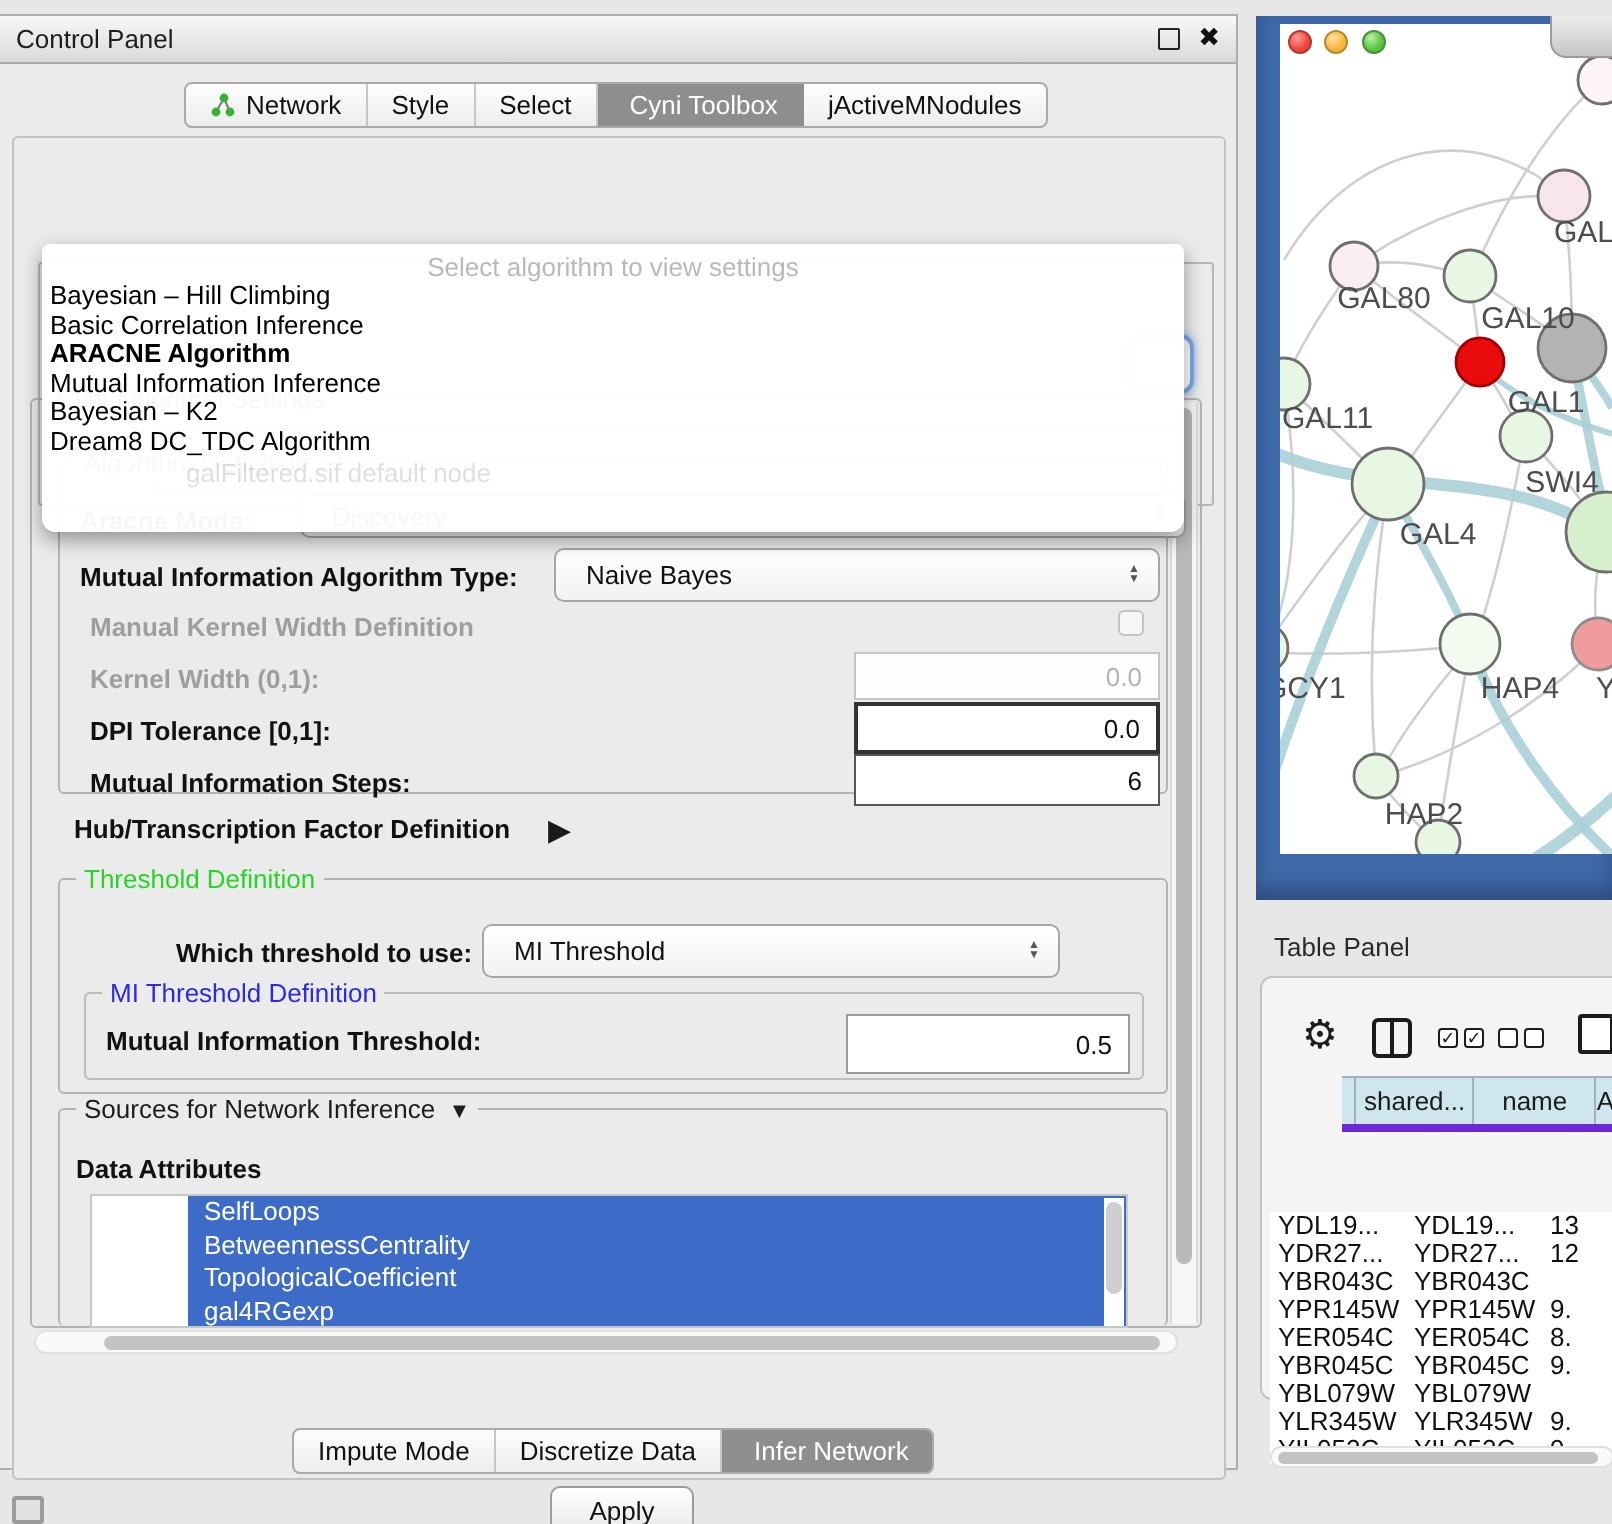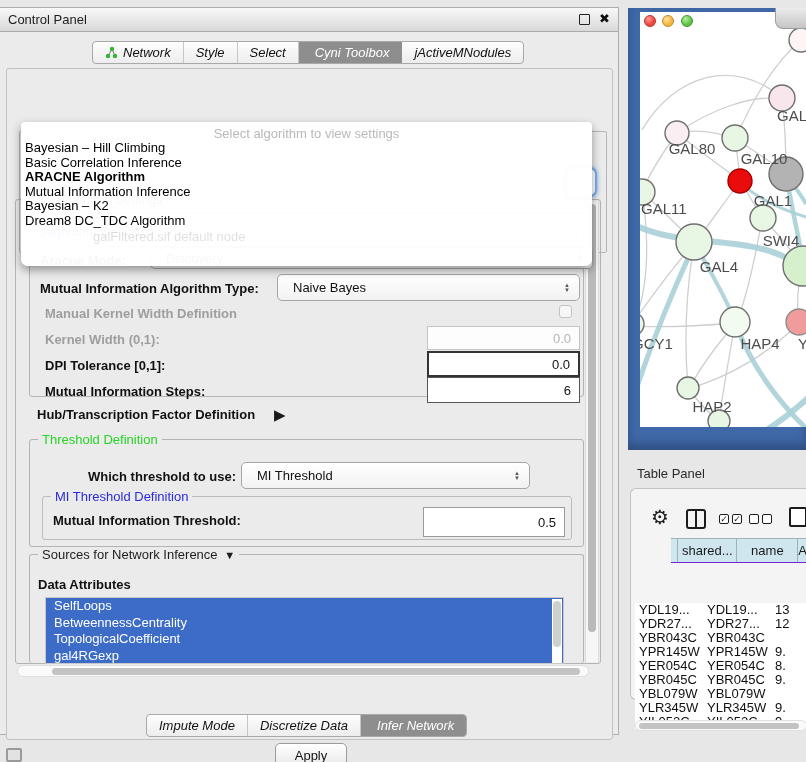--- a/index.html
+++ b/index.html
@@ -11,21 +11,21 @@
   .cp-window{left:0;top:7px;width:619px;height:728px;background:#ebebeb;
              border:1px solid #adadad;border-left:none;box-sizing:border-box;}
   .cp-titlebar{left:0;top:0;width:100%;height:23px;
                background:linear-gradient(#f8f8f8,#d9d9d9);
                border-bottom:1px solid #aaa;display:flex;align-items:center;}
   .cp-title{font-size:13px;color:#1d1d1d;padding-left:8px;}
   .win-restore{right:28px;top:6px;width:9px;height:9px;border:1.5px solid #222;border-radius:1px;}
   .win-close{right:8px;top:3px;font-size:13px;font-weight:bold;color:#111;}
   
   .seg{display:flex;background:linear-gradient(#fdfdfd,#ededed);
-       border:1px solid #a9a9a9;border-radius:4px;overflow:hidden;height:23px;box-sizing:border-box;font-style:italic;}
+       border:1px solid #a9a9a9;border-radius:4px;overflow:hidden;height:23px;box-sizing:border-box;}
   .seg .tab{font-size:13px;color:#111;display:flex;align-items:center;justify-content:center;
             padding:0 12px;border-right:1px solid #c6c6c6;white-space:nowrap;}
   .seg .tab:last-child{border-right:none;}
   .seg .tab.sel{background:#8e8e8e;color:#fff;border-right-color:#8e8e8e;padding-left:16px;}
   .top-tabs{left:92px;top:33px;}
   .neticon{width:13px;height:13px;margin-right:5px;}
   
   .content{left:6px;top:60px;width:607px;height:672px;background:#ebebeb;
            border:1px solid #c2c2c2;border-radius:3px;box-sizing:border-box;}
   
@@ -61,21 +61,21 @@
   .field.med{border:1.5px solid #555;}
   .checkbox{width:13px;height:13px;border:1px solid #c3c3c3;border-radius:3px;background:#f6f6f6;box-sizing:border-box;}
   .arrow{font-size:12px;color:#1a1a1a;}
   
   .vtrack{background:#f6f6f6;border-left:1px solid #dcdcdc;border-right:1px solid #dcdcdc;}
   .vthumb{background:#b9b9b9;border-radius:5px;}
   .htrack{background:#fafafa;border:1px solid #e0e0e0;border-radius:6px;box-sizing:border-box;}
   .hthumb{background:#c3c3c3;border-radius:4px;}
   
   .attr-list{background:#fff;border:1px solid #c8c8c8;overflow:hidden;box-sizing:border-box;}
-  .attr-item{background:#3d6cc8;color:#fff;font-size:13px;line-height:16.5px;padding-left:8px;}
+  .attr-item{background:#3d6cc8;color:#fff;font-size:13px;line-height:16.5px;padding-left:8px;margin-left:48px;}
   
   .apply-btn{left:268px;top:674px;width:70px;height:22px;background:linear-gradient(#ffffff,#e9e9e9);
              border:1px solid #9c9c9c;border-radius:5px;font-size:13px;color:#111;
              display:flex;align-items:center;justify-content:center;}
   .bottom-tabs{left:146px;top:706px;}
   
   .net-frame{left:628px;top:8px;width:178px;height:442px;background:#3f68a8;
              box-shadow:inset 0 -6px 8px rgba(0,0,20,0.25);}
   .net-canvas{left:640px;top:12px;width:166px;height:415px;background:#fff;}
   .tl{width:12px;height:12px;border-radius:50%;box-sizing:border-box;}
@@ -88,21 +88,21 @@
   .tp-title{left:637px;top:466px;font-size:13px;color:#2a2a2a;}
   .tp-window{left:630px;top:488px;width:176px;height:212px;background:#f4f4f4;
              border:1px solid #c3c3c3;border-radius:6px 0 0 6px;border-right:none;box-sizing:border-box;}
   .ticon{font-size:20px;color:#1c1c1c;}
   .colicon{width:20px;height:20px;border:2px solid #1c1c1c;border-radius:3px;box-sizing:border-box;display:flex;}
   .colicon div{flex:1;border-right:2px solid #1c1c1c;}
   .colicon div:last-child{border-right:none;}
   .cbx{width:10px;height:10px;border:1.5px solid #1c1c1c;border-radius:2px;font-size:9px;line-height:9px;
        color:#1c1c1c;text-align:center;box-sizing:border-box;background:#fff;}
   .docicon{width:18px;height:20px;border:2px solid #1c1c1c;border-radius:2px;background:#fff;box-sizing:border-box;}
-  .thead{display:flex;background:#cfe6ef;border-top:1px solid #9fb2ba;border-bottom:1px solid #6d28d9;
+  .thead{display:flex;background:#cfe6ef;border-top:1px solid #9fb2ba;border-bottom:4px solid #6d28d9;
          height:23px;align-items:center;font-size:13px;color:#1b1b1b;margin-left:36px;}
   .thead div{border-right:1px solid #9fb2ba;text-align:center;height:100%;display:flex;
              align-items:center;justify-content:center;box-sizing:border-box;}
   .trow{display:flex;font-size:13px;color:#101010;height:14px;line-height:14px;background:#fff;}
   .trow div{white-space:nowrap;overflow:hidden;}
   .c1{width:72px;padding-left:4px;box-sizing:border-box;}
   .c2{width:68px;}
   .c3{flex:1;}
   .mini-icon{left:6px;top:748px;width:16px;height:14px;border:2px solid #9a9a9a;
              background:#e2e2e2;border-radius:2px;box-sizing:border-box;}

